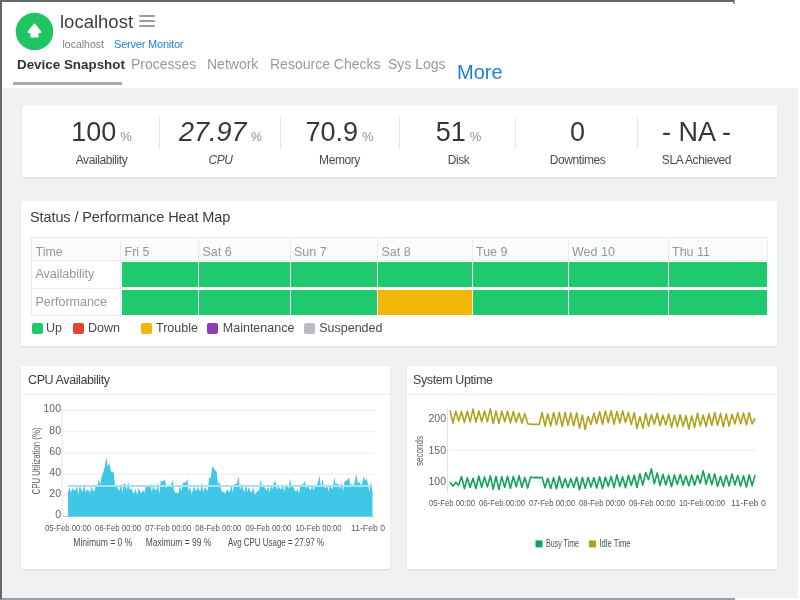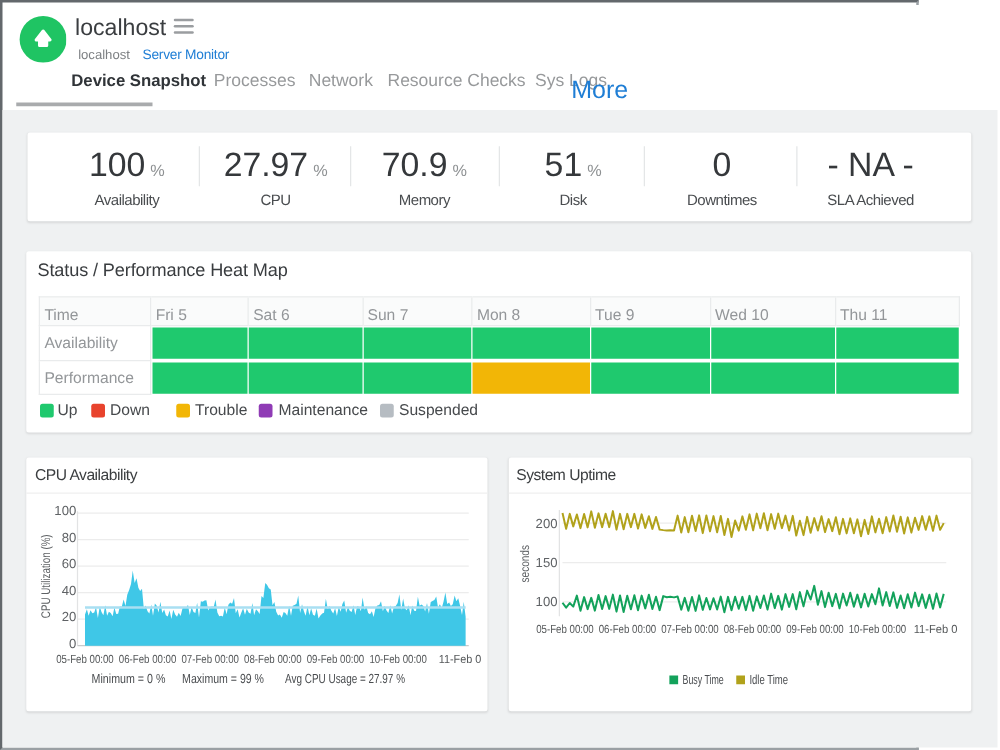--- a/index.html
+++ b/index.html
@@ -11,21 +11,21 @@
 .hdr { position:absolute; left:2px; top:2px; width:792px; height:84px; background:#fff; }
 .content { position:absolute; left:0; top:86px; width:796px; height:510px; background:#eff1f2;padding-left:31px; }
 
 
 .logo { position:absolute; left:9px; top:6px; }
 .h1 { position:absolute; left:56px; top:6.5px; font-size:18.5px; color:#3a3d40; }
 .burger { position:absolute; left:135px; top:11px; width:16px; }
 .burger div { height:2.4px; background:#9a9da0; margin-bottom:2.6px; border-radius:1px; }
 .bc1 { position:absolute; left:58.5px; top:34px; font-size:10.5px; color:#7d8083; }
 .bc2 { position:absolute; left:110px; top:34px; font-size:11px; letter-spacing:-0.2px; color:#1f7ed5; }
-.tab { position:absolute; top:52px; font-size:14px; color:#97999b;margin-left:40px; }
+.tab { position:absolute; top:52px; font-size:14px; color:#97999b; }
 .tab.on { color:#303438; font-weight:bold; font-size:13.4px; letter-spacing:0px; }
 .tabline { position:absolute; left:9px; top:77.5px; width:109px; height:3px; background:#a9abad; }
 .more { position:absolute; left:453px; top:57px; font-size:20px; color:#1f7ed5; }
 
 .card { position:absolute; background:#fff; border-radius:2px; box-shadow:0 1px 2px rgba(0,0,0,0.10); }
 
 
 #stats { left:19.5px; top:17.5px; width:755px; height:71.5px; }
 #stats .col { position:absolute; top:0; width:120px; text-align:center; padding-top:11.5px; }
 #stats .dv { position:absolute; top:11.5px; width:1px; height:31.5px; background:#e4e6e7; }
@@ -77,21 +77,21 @@
   <span class="tab" style="left:127px;">Processes</span>
   <span class="tab" style="left:203px;">Network</span>
   <span class="tab" style="left:266px;">Resource Checks</span>
   <span class="tab" style="left:384px;">Sys Logs</span>
   <span class="more">More</span>
   <div class="tabline"></div>
 </div>
 <div class="content">
   <div class="card" id="stats">
     <div class="col" style="left:20px;"><span class="num">100</span><span class="pct">%</span><div class="lbl">Availability</div></div>
-    <div class="col" style="left:139px;"><span class="num">27.97</span><span class="pct">%</span><div class="lbl">CPU</div></div>
+    <div class="col" style="left:139px;font-style:italic;"><span class="num">27.97</span><span class="pct">%</span><div class="lbl">CPU</div></div>
     <div class="col" style="left:258px;"><span class="num">70.9</span><span class="pct">%</span><div class="lbl">Memory</div></div>
     <div class="col" style="left:377px;"><span class="num">51</span><span class="pct">%</span><div class="lbl">Disk</div></div>
     <div class="col" style="left:496px;"><span class="num">0</span><div class="lbl">Downtimes</div></div>
     <div class="col" style="left:615px;"><span class="num">- NA -</span><div class="lbl">SLA Achieved</div></div>
     <div class="dv" style="left:137.5px;"></div>
         <div class="dv" style="left:258.5px;"></div>
         <div class="dv" style="left:377.5px;"></div>
         <div class="dv" style="left:493.9px;"></div>
         <div class="dv" style="left:615.7px;"></div>
   </div>
@@ -108,21 +108,21 @@
             <col style="width:96px;">
             <col style="width:100px;">
             <col>
           </colgroup>
       <tbody>
             <tr class="hd">
               <td>Time</td>
               <td>Fri 5</td>
               <td>Sat 6</td>
               <td>Sun 7</td>
-              <td>Mon 8</td>
+              <td>Sat 8</td>
               <td>Tue 9</td>
               <td>Wed 10</td>
               <td>Thu 11</td>
             </tr>
       <tr class="dt">
               <td class="lab">Availability</td>
               <td class="cell">
                 <div></div>
               </td>
               <td class="cell">

